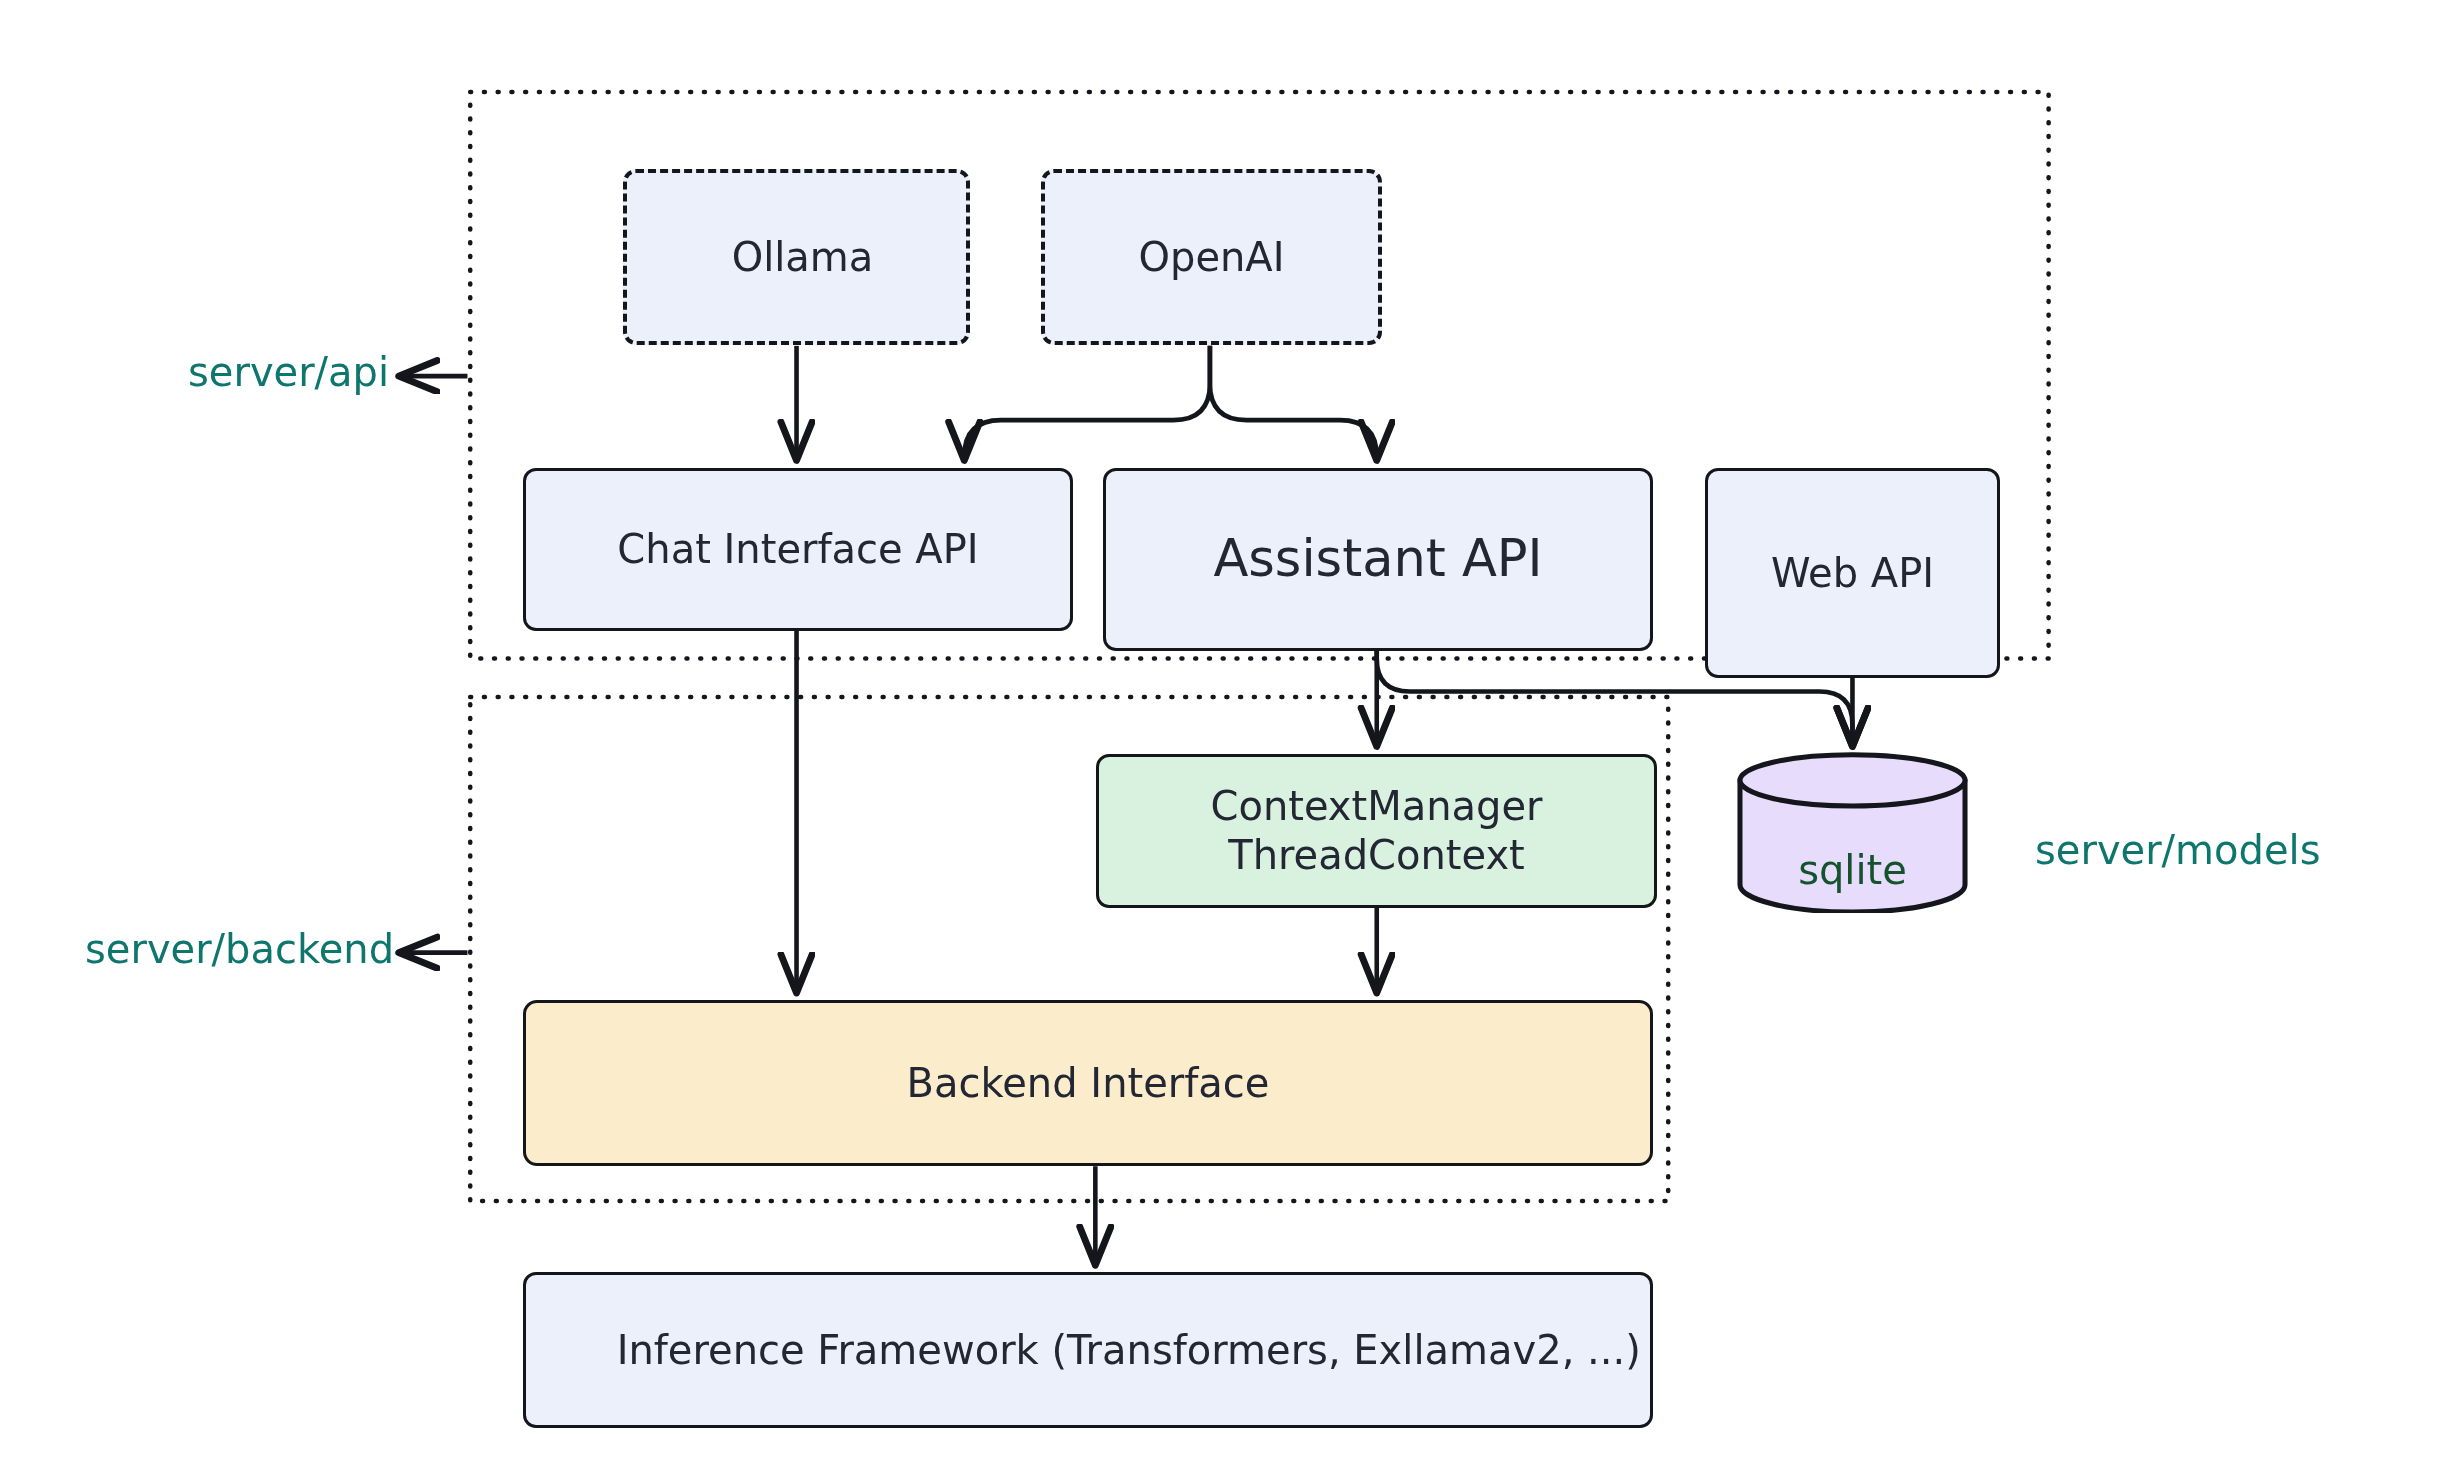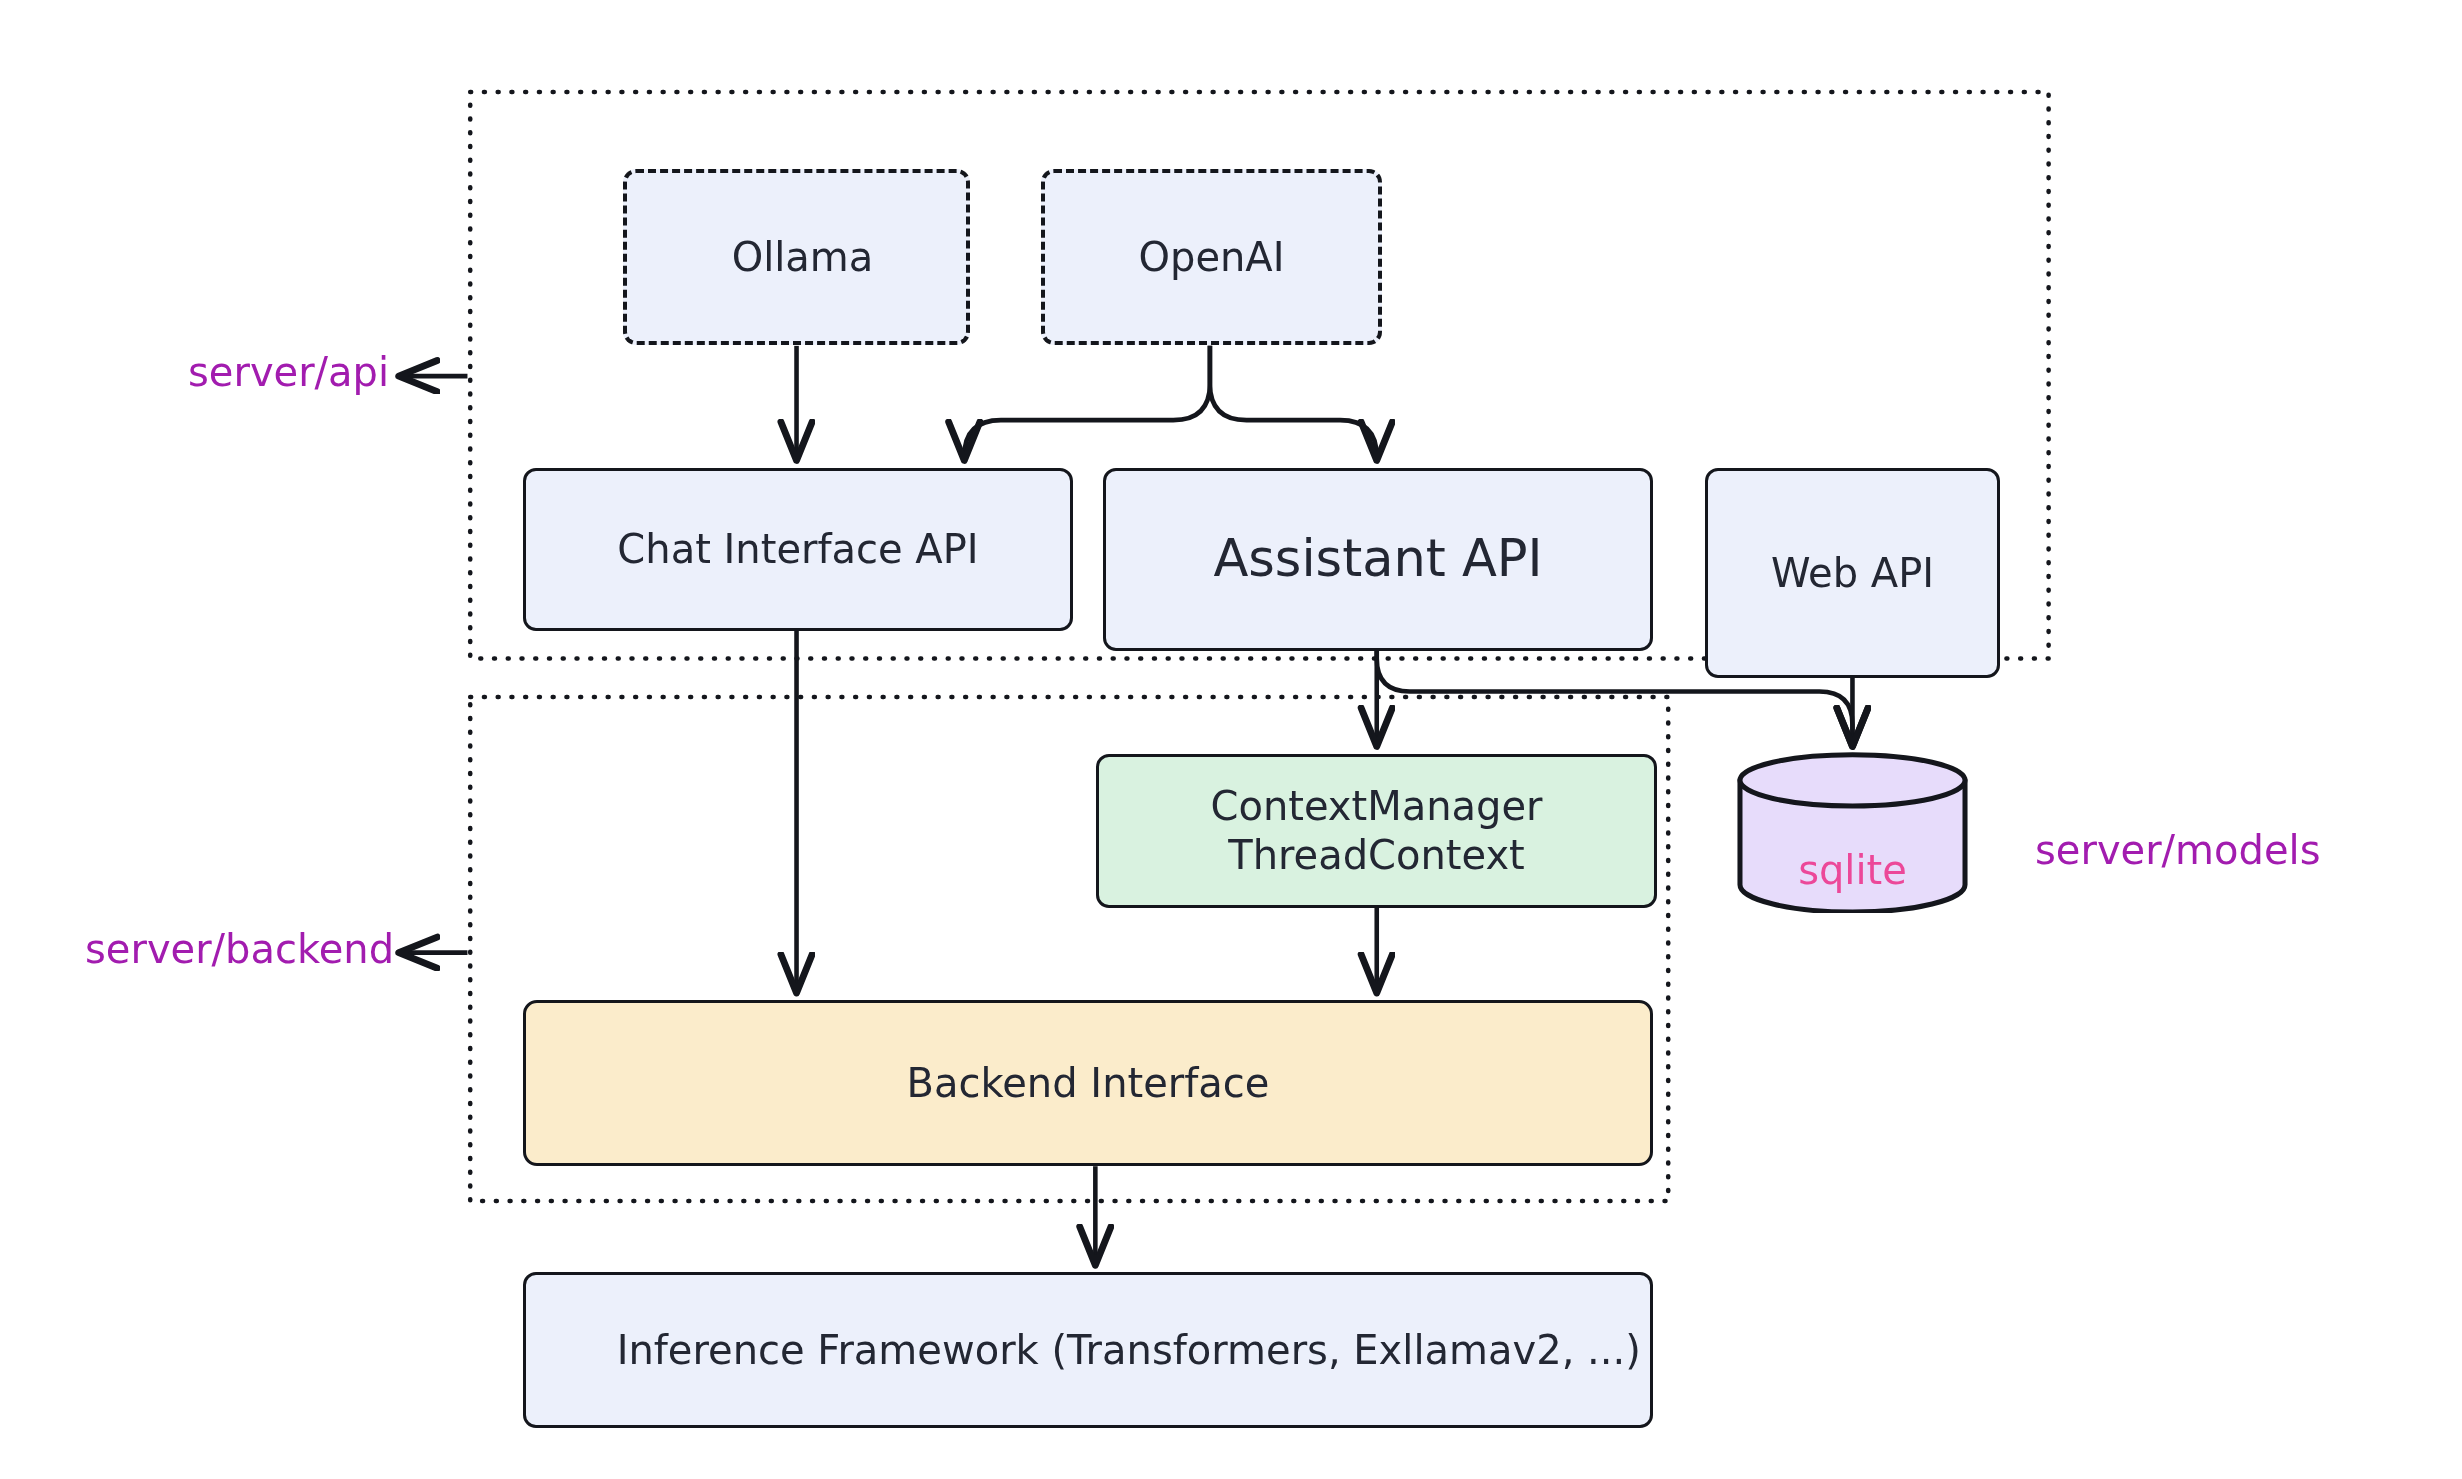--- a/index.html
+++ b/index.html
@@ -44,34 +44,34 @@
   .node-dashed {
     border: 4.6px dashed #14161c;
     border-radius: 13px;
   }
   .node-label {
     white-space: pre-line;
     padding: 0 9.2px;
   }
   .cluster-label {
     position: absolute;
-    color: #a21caf;
+    color: #0f766e;
     white-space: nowrap;
     z-index: 4;
   }
   .db-node {
     position: absolute;
     z-index: 3;
   }
   .db-node .db-text {
     position: absolute;
     left: 0;
     width: 100%;
     text-align: center;
-    color: #ec4899;
+    color: #14532d;
   }
 </style>
 </head>
 <body>
 
 <div id="diagram-root">
 
   <svg id="diagram-svg" viewBox="0 0 2686 1614" xmlns="http://www.w3.org/2000/svg">
     <defs>
       <marker id="arrowhead" markerWidth="10" markerHeight="10" refX="8.6" refY="4" orient="auto" markerUnits="strokeWidth">

